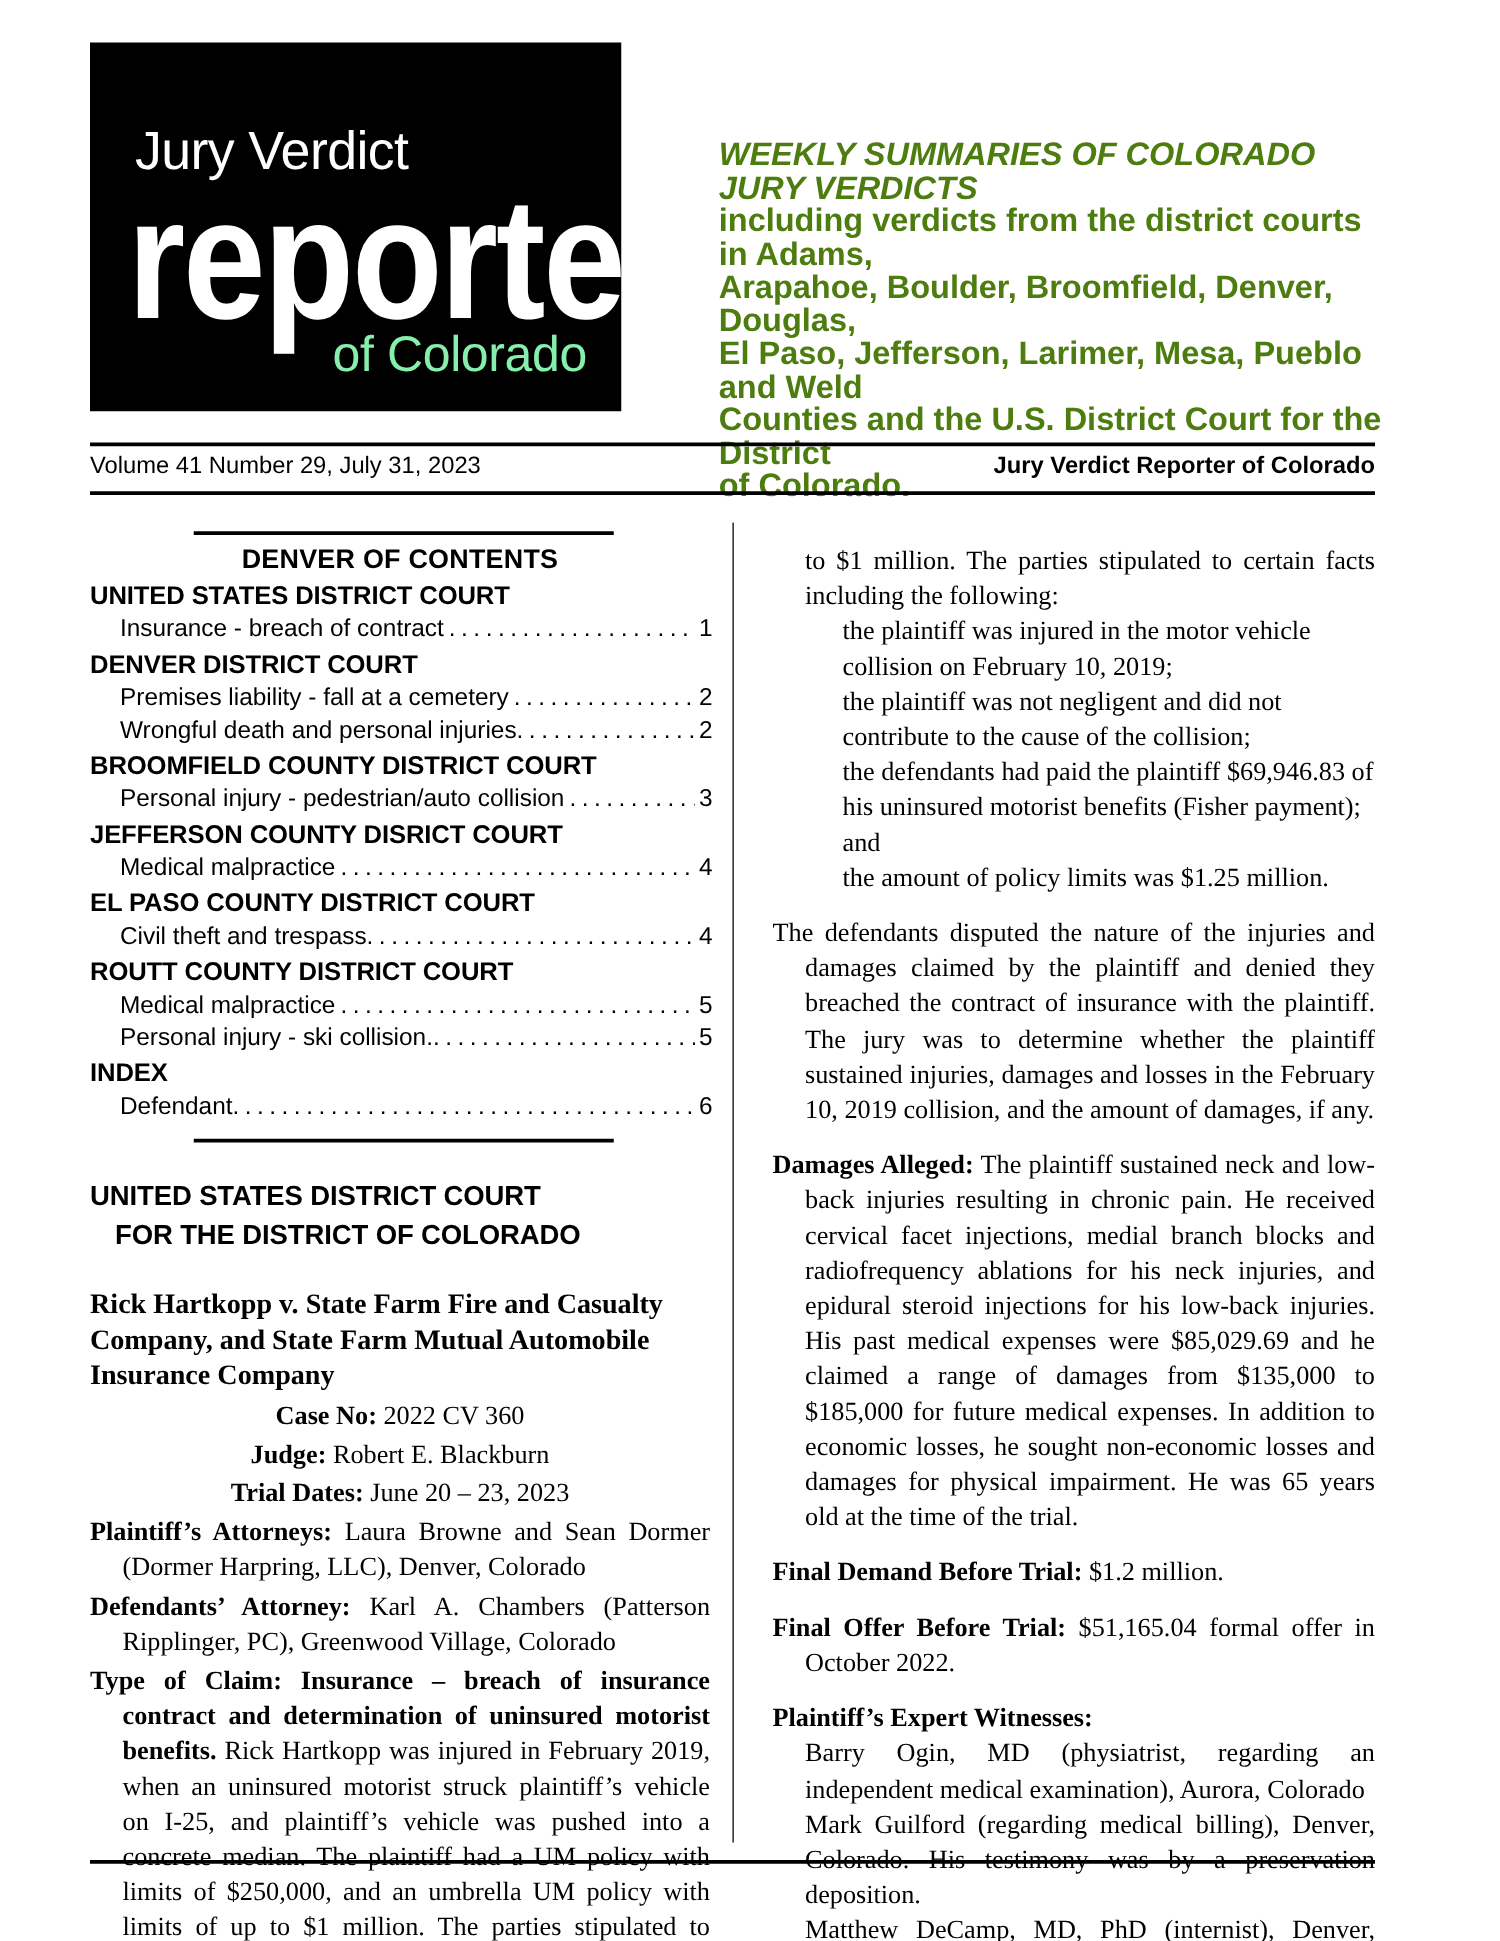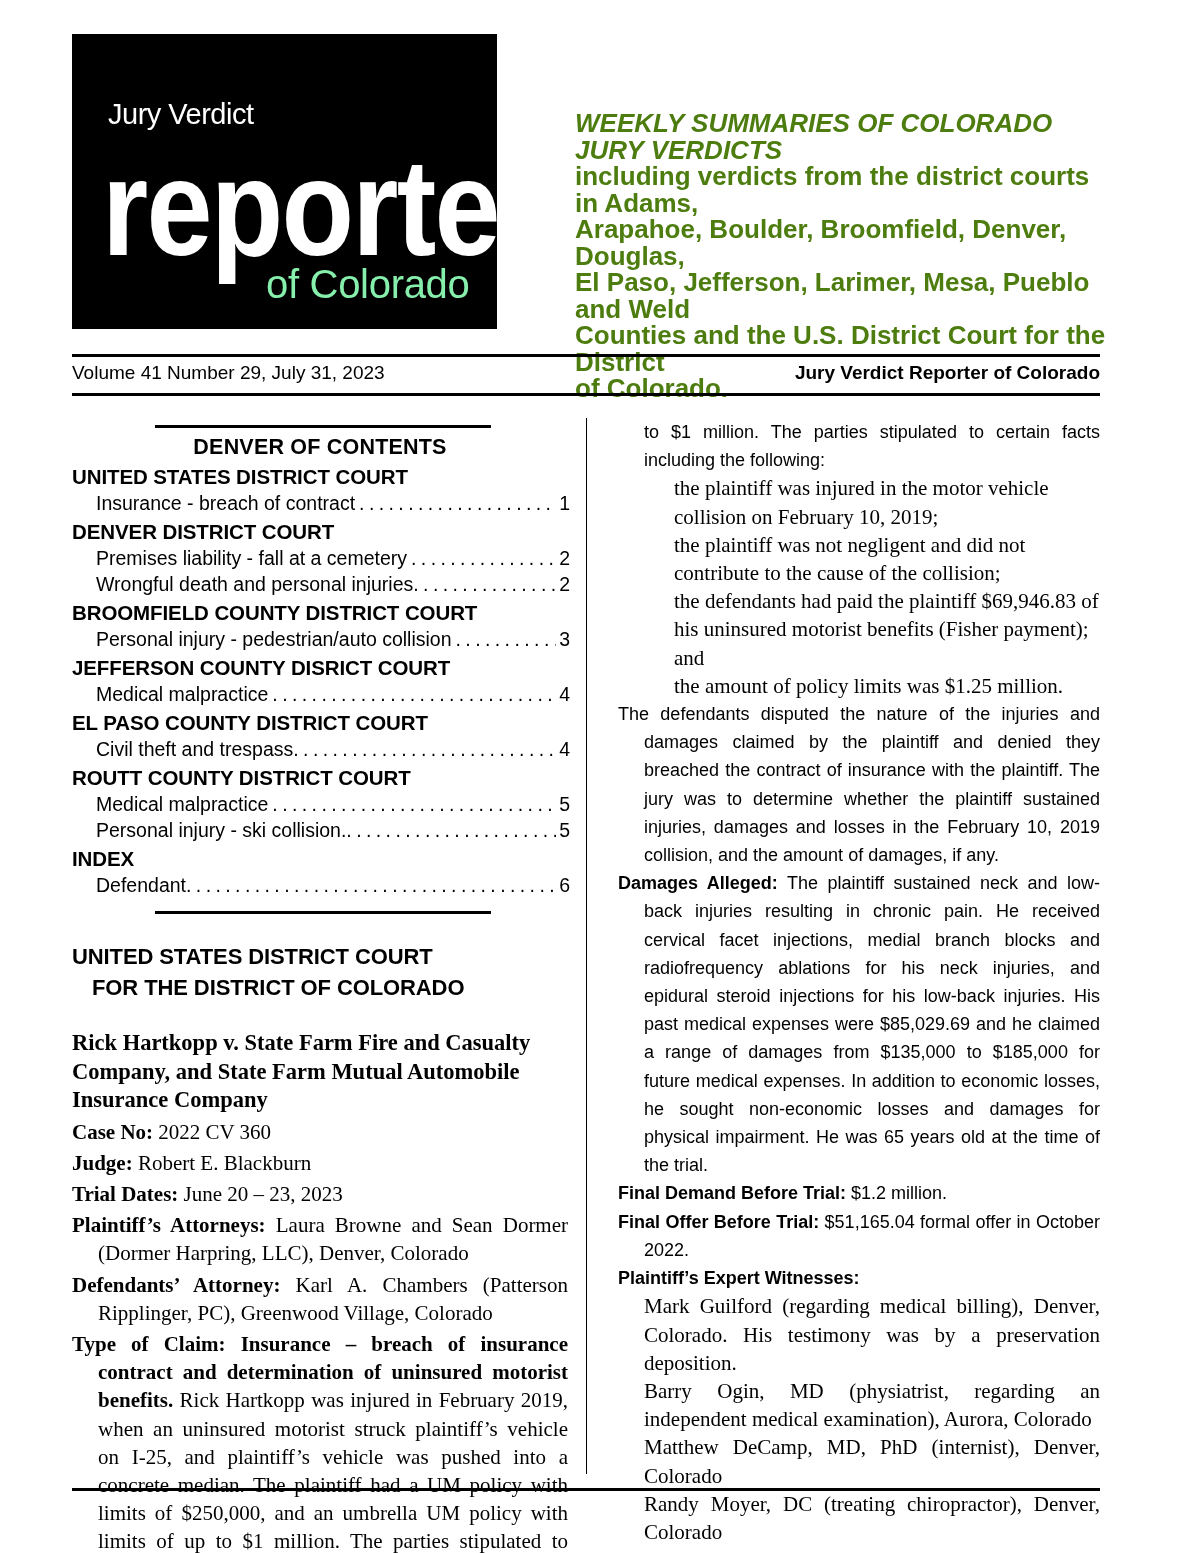--- a/index.html
+++ b/index.html
@@ -43,21 +43,21 @@
   .logo-inner {
     position: absolute;
     left: 0; top: 0; right: 0; bottom: 0;
   }
   .logo-l1 {
     position: absolute;
     left: 36px;
     top: 66px;
     color: #ffffff;
     font-family: "Liberation Sans", "DejaVu Sans", sans-serif;
-    font-size: 29px;
+    font-size: 43px;
     font-weight: 400;
     letter-spacing: -0.5px;
     line-height: 1;
     white-space: nowrap;
   }
   .logo-l2 {
     position: absolute;
     left: 30px;
     top: 104px;
     color: #ffffff;
@@ -251,28 +251,28 @@
   
   .field {
     font-family: "Liberation Serif", "DejaVu Serif", serif;
     font-size: 21px;
     line-height: 28.2px;
     margin-top: 3px;
     padding-left: 26px;
     text-indent: -26px;
     text-align: justify;
   }
-  .field.nojust { text-align: left; }
+  .field.nojust { text-align: center; }
   .field b { font-weight: 700; }
 
   .body-para {
-    font-family: Liberation Sans, sans-serif;
-    font-size: 18px;
+    font-family: Liberation Serif, serif;
+    font-size: 21px;
     line-height: 28.2px;
-    margin-top: 0px;
+    margin-top: 16px;
     padding-left: 26px;
     text-indent: -26px;
     text-align: justify;
   }
   .body-para.hang0 {
     padding-left: 26px;
     text-indent: 0;
   }
 
   .stip-item {
@@ -483,22 +483,22 @@
 
     <div class="body-para">
       <b>Final Offer Before Trial:</b>
       <span>$51,165.04 formal offer in October 2022.</span>
     </div>
 
     <div class="body-para">
       <b>Plaintiff’s Expert Witnesses:</b>
     </div>
 
+    <div class="expert-item">Barry Ogin, MD (physiatrist, regarding an independent medical examination), Aurora, Colorado</div>
     <div class="expert-item">Mark Guilford (regarding medical billing), Denver, Colorado. His testimony was by a preservation deposition.</div>
-    <div class="expert-item">Barry Ogin, MD (physiatrist, regarding an independent medical examination), Aurora, Colorado</div>
     <div class="expert-item">Matthew DeCamp, MD, PhD (internist), Denver, Colorado</div>
     <div class="expert-item">Randy Moyer, DC (treating chiropractor), Denver, Colorado</div>
 
   </div>
 
   <div class="rule-footer"></div>
 
 </div>
 
 </body></html>

